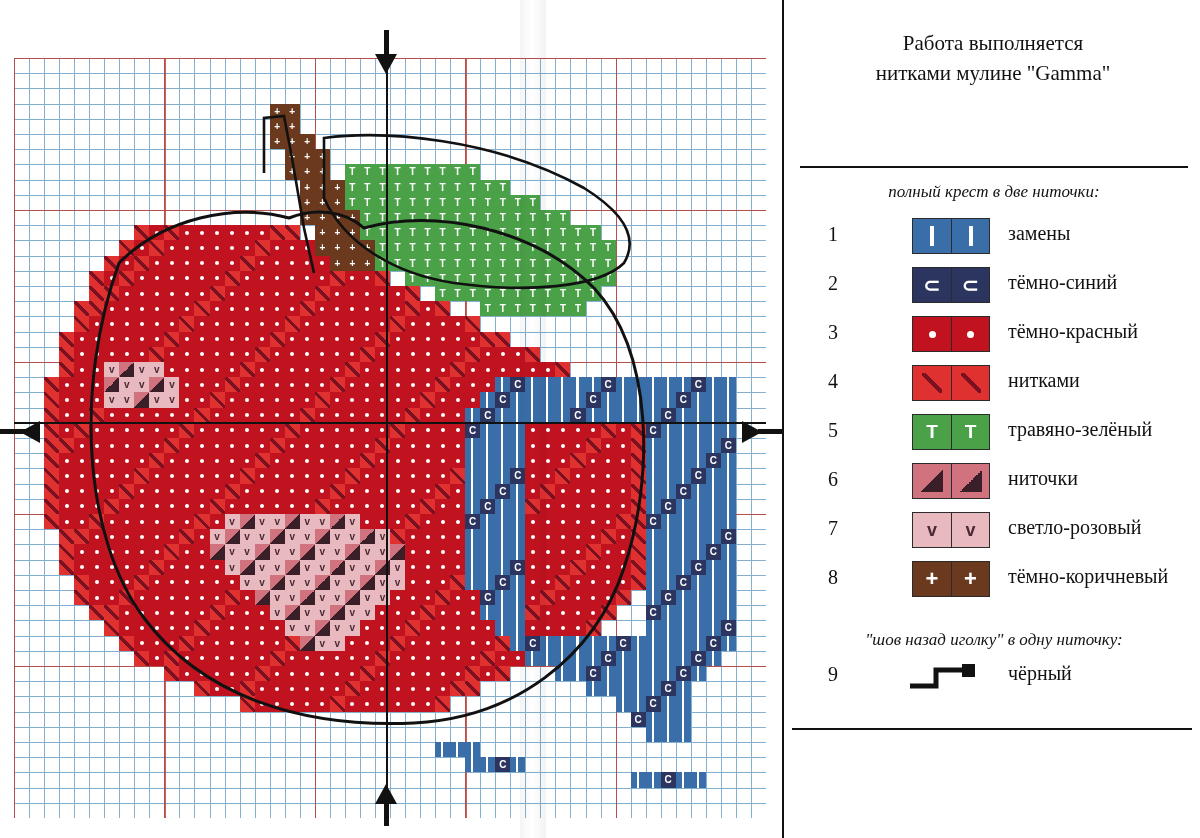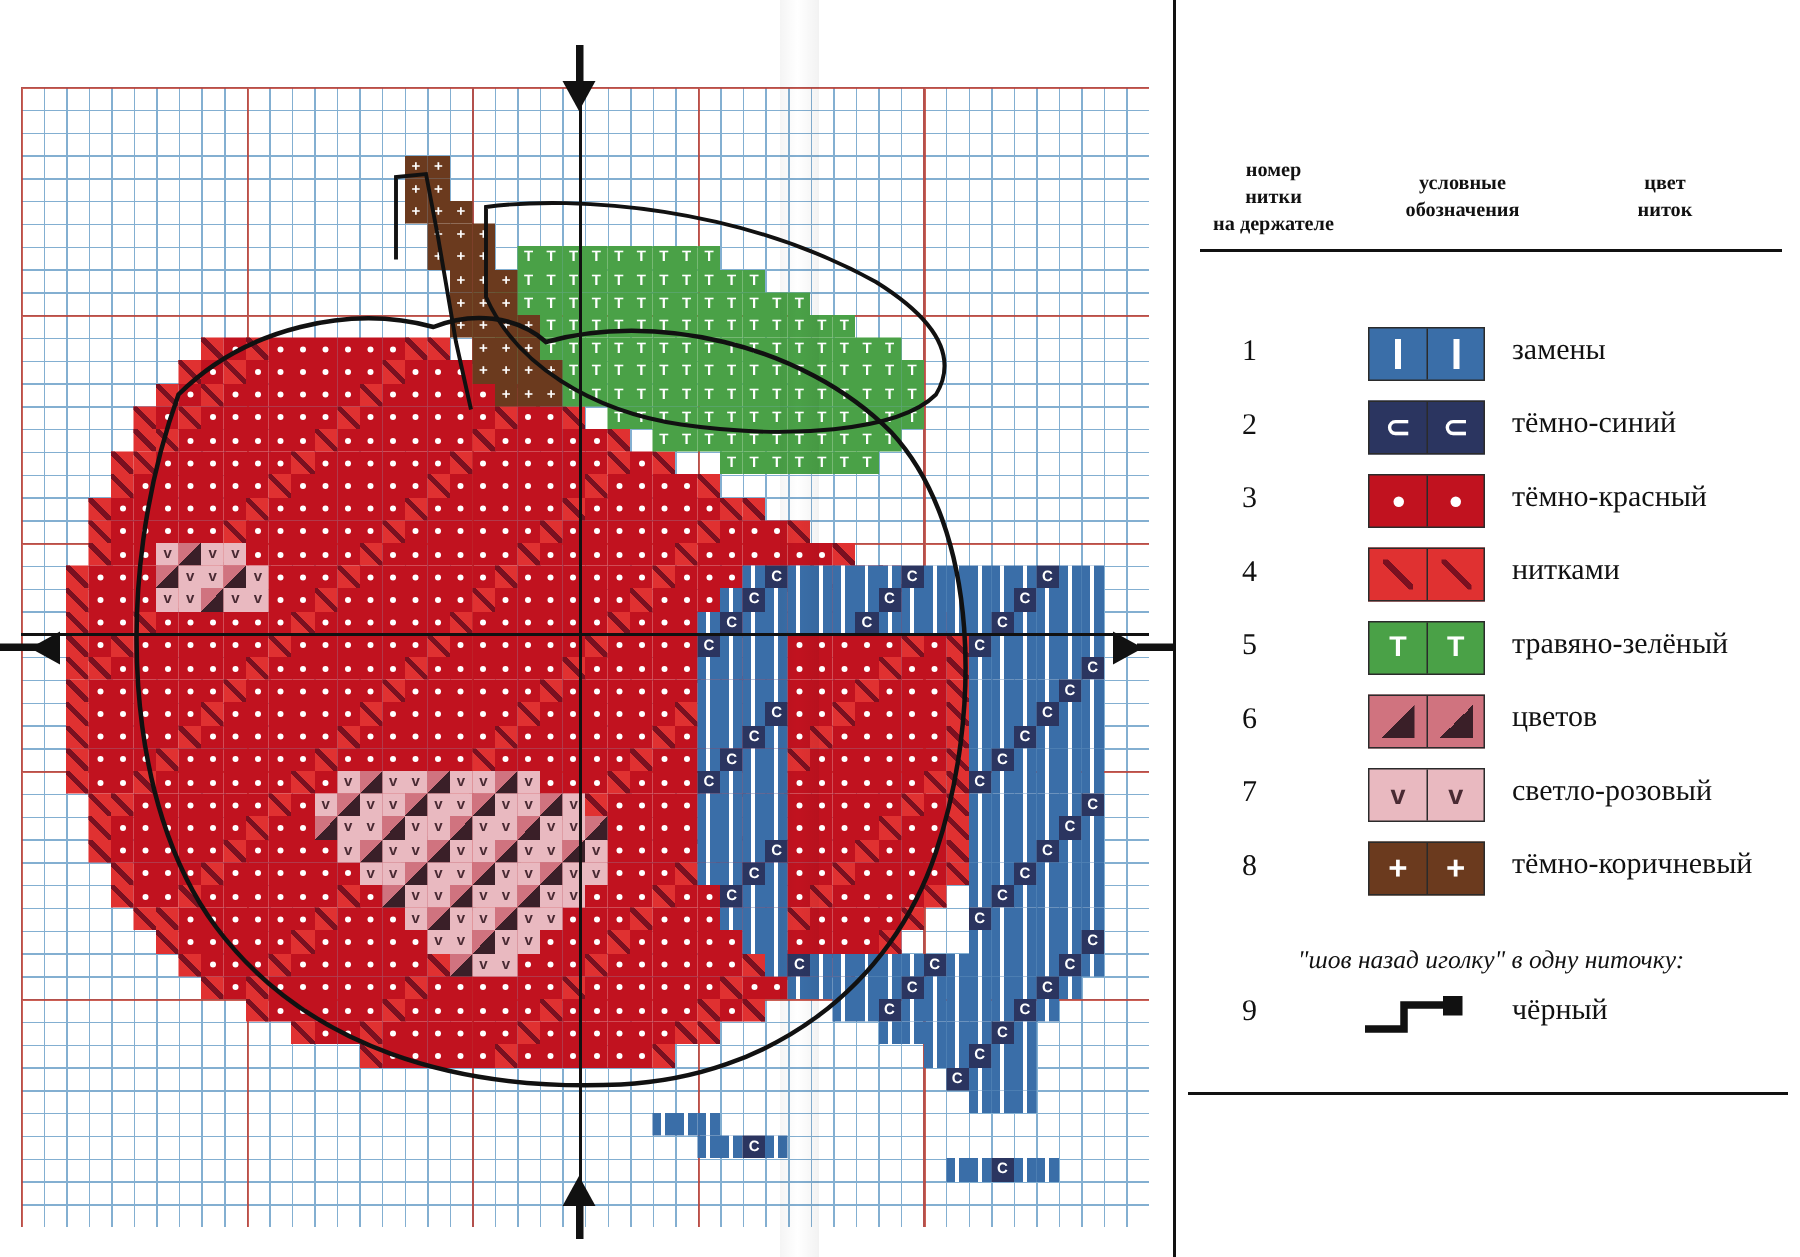--- a/index.html
+++ b/index.html
@@ -1830,39 +1830,29 @@
 
   <div class="arrow right" style="left:742px; top:421px"></div>
   <div class="arrow-stem" style="left:758px; top:429px; width:24px; height:5px"></div>
 
   <div class="fold"></div>
 </div>
 
 <div id="legend-panel">
   <div class="divider"></div>
 
-
-  <div class="col-headers">
-    <div class="ch num">
-      <div>номер</div>
-      <div>нитки</div>
-      <div>на держателе</div>
-    </div>
-    <div class="ch sym">
-      <div>условные</div>
-      <div>обозначения</div>
-    </div>
-    <div class="ch col">
-      <div>цвет</div>
-      <div>ниток</div>
-    </div>
+  <div class="legend-title">
+    <div>Работа выполняется</div>
+    <div>нитками мулине "Gamma"</div>
   </div>
 
+
   <div class="hdr-rule" style="top:166px"></div>
 
+  <div class="section-note" style="top:182px">полный крест в две ниточки:</div>
 
   <div id="legend-rows">
       <div class="legend-row" style="top: 212px;">
         <div class="idx">1</div>
         <div class="swatch" style="background: rgb(58, 110, 168);">
           <div class="half">
             <span style="display:inline-block;width:4px;height:20px;background:#ffffff"></span>
           </div>
           <div class="half">
             <span style="display:inline-block;width:4px;height:20px;background:#ffffff"></span>
@@ -1921,21 +1911,21 @@
       <div class="legend-row" style="top: 457px;">
         <div class="idx">6</div>
         <div class="swatch" style="background: rgb(208, 115, 127);">
           <div class="half">
             <span style="display:inline-block;width:22px;height:22px;background:linear-gradient(to bottom right,transparent 50%,#3a1f28 50%)"></span>
           </div>
           <div class="half">
             <span style="display:inline-block;width:22px;height:22px;background:linear-gradient(to bottom right,transparent 50%,#3a1f28 50%)"></span>
           </div>
         </div>
-        <div class="cname">цветов</div>
+        <div class="cname">ниточки</div>
       </div>
       <div class="legend-row" style="top: 506px;">
         <div class="idx">7</div>
         <div class="swatch" style="background: rgb(233, 185, 192);">
           <div class="half">
             <span style="color:#4a2a33;font-size:18px">v</span>
           </div>
           <div class="half">
             <span style="color:#4a2a33;font-size:18px">v</span>
           </div>

